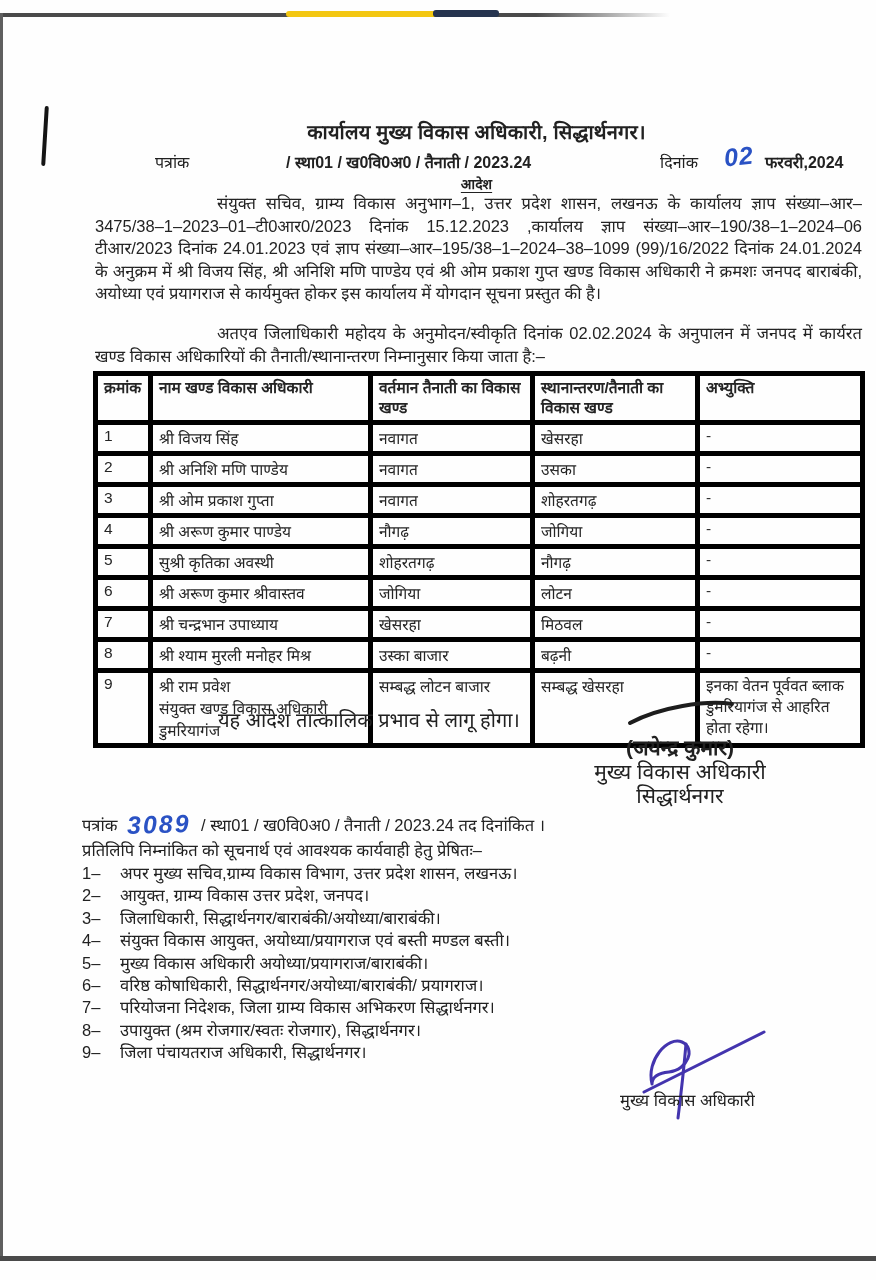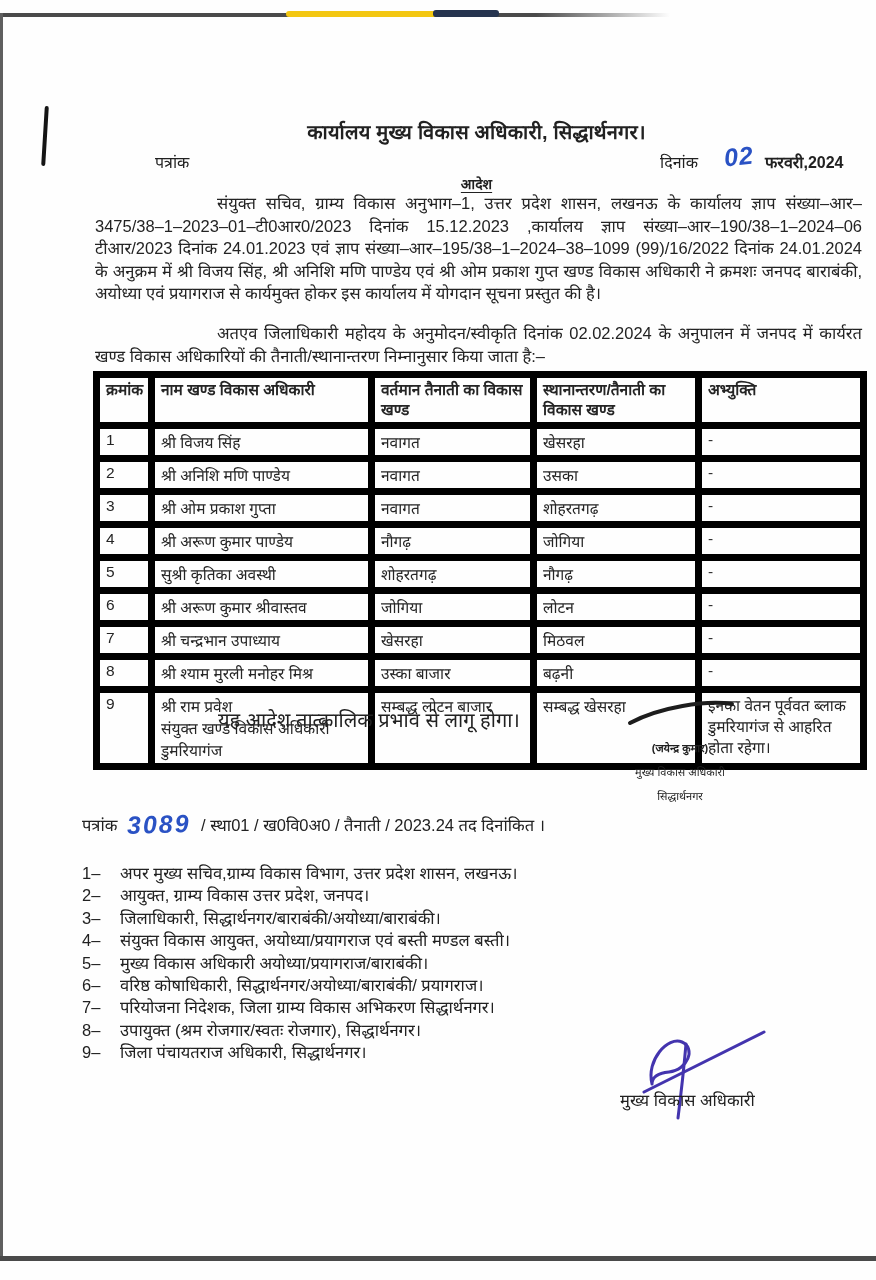--- a/index.html
+++ b/index.html
@@ -30,35 +30,35 @@
   .order-heading{position:absolute;top:174px;left:93px;width:767px;text-align:center;
     font-size:14px;font-weight:bold;text-decoration:underline;text-underline-offset:3px;}
 
   .para{position:absolute;left:95px;right:14px;font-size:16.5px;line-height:22.6px;
     text-align:justify;color:#232323;}
   .para1{top:192px;text-indent:122px;}
   .para2{top:322px;text-indent:122px;}
 
   table.order{position:absolute;top:371px;left:93px;width:767px;border-collapse:collapse;
     font-size:15.5px;color:#252525;table-layout:fixed;}
-  table.order td,table.order th{border:7px solid #000000;vertical-align:top;
+  table.order td,table.order th{border:5px solid #000000;vertical-align:top;
     padding:2px 6px;text-align:left;font-weight:normal;}
   table.order th{font-weight:bold;line-height:20px;}
   col.c-sn{width:55px;} col.c-name{width:220px;} col.c-cur{width:162px;}
   col.c-tr{width:165px;} col.c-rem{width:165px;}
   tr.hdr{height:44px;} tr.r{height:27px;} tr.r9{height:70px;}
   td.name{padding-left:16px;white-space:pre-line;}
   td.remark{text-align:center;color:#333;}
   td.remark9{text-align:left;line-height:21px;font-weight:bold;}
   td.cur{font-weight:bold;}
 
   .effect-note{position:absolute;top:706px;left:218px;font-size:20px;}
   .sig1-stroke{position:absolute;top:697px;left:626px;}
   .sig1-block{position:absolute;top:736px;left:565px;width:230px;text-align:center;
-    font-size:11px;line-height:24px;}
+    font-size:21px;line-height:24px;}
   .sig1-block .nm{font-weight:bold;}
 
   .ref2-line{position:absolute;top:810px;left:82px;font-size:16.5px;}
   .hand-number{color:#2a52c4;font-size:25px;font-weight:bold;font-style:italic;
     letter-spacing:2px;display:inline-block;transform:rotate(-2deg);margin:0 10px;
     vertical-align:-2px;}
   .hand-blue{color:#2a52c4;}
   .copy-note{position:absolute;top:838px;left:82px;font-size:16.5px;}
   .dispatch{position:absolute;top:862px;left:82px;width:640px;font-size:16.5px;}
   .dispatch .item{display:grid;grid-template-columns:38px auto;line-height:22.4px;}
@@ -75,20 +75,21 @@
   <div class="frame-left"></div>
   <div class="frame-bottom"></div>
   <div class="ribbon-yellow" style="background:#f3c712;"></div>
   <div class="ribbon-navy" style="background:#26344f;"></div>
   <div class="pen-mark"></div>
 
   <div class="doc-title">कार्यालय मुख्य विकास अधिकारी, सिद्धार्थनगर।</div>
 
   <div class="ref-line">
     <span class="patrank">पत्रांक</span>
+    <span class="refno">/ स्था01 / ख0वि0अ0 / तैनाती / 2023.24</span>
     <span class="datelabel">दिनांक</span>
     <span class="dateday hand-blue">02</span>
     <span class="daterest">फरवरी,2024</span>
   </div>
 
   <div class="order-heading">आदेश</div>
 
   <div class="para para1">संयुक्त सचिव, ग्राम्य विकास अनुभाग–1, उत्तर प्रदेश शासन, लखनऊ के कार्यालय ज्ञाप संख्या–आर–3475/38–1–2023–01–टी0आर0/2023 दिनांक 15.12.2023 ,कार्यालय ज्ञाप संख्या–आर–190/38–1–2024–06 टीआर/2023 दिनांक 24.01.2023 एवं ज्ञाप संख्या–आर–195/38–1–2024–38–1099 (99)/16/2022 दिनांक 24.01.2024 के अनुक्रम में श्री विजय सिंह, श्री अनिशि मणि पाण्डेय एवं श्री ओम प्रकाश गुप्त खण्ड विकास अधिकारी ने क्रमशः जनपद बाराबंकी, अयोध्या एवं प्रयागराज से कार्यमुक्त होकर इस कार्यालय में योगदान  सूचना प्रस्तुत की है।</div>
   <div class="para para2">अतएव जिलाधिकारी महोदय के अनुमोदन/स्वीकृति दिनांक 02.02.2024 के अनुपालन में जनपद में कार्यरत खण्ड विकास अधिकारियों की तैनाती/स्थानान्तरण निम्नानुसार किया जाता है:–</div>
 
@@ -185,20 +186,21 @@
   </div>
   <div class="sig1-block">
     <div class="nm">(जयेन्द्र कुमार)</div>
     <div>मुख्य विकास अधिकारी</div>
     <div>सिद्धार्थनगर</div>
   </div>
 
   <div class="ref2-line">
     <span>पत्रांक</span><span class="hand-number">3089</span><span>/ स्था01 / ख0वि0अ0 / तैनाती / 2023.24 तद दिनांकित ।</span>
   </div>
+  <div class="copy-note">प्रतिलिपि निम्नांकित को सूचनार्थ एवं आवश्यक कार्यवाही हेतु प्रेषितः–</div>
 
   <div class="dispatch">
     <div class="item">
       <span>1–</span>
       <span>अपर मुख्य सचिव,ग्राम्य विकास विभाग, उत्तर प्रदेश शासन, लखनऊ।</span>
     </div>
     <div class="item">
       <span>2–</span>
       <span>आयुक्त, ग्राम्य विकास उत्तर प्रदेश, जनपद।</span>
     </div>

